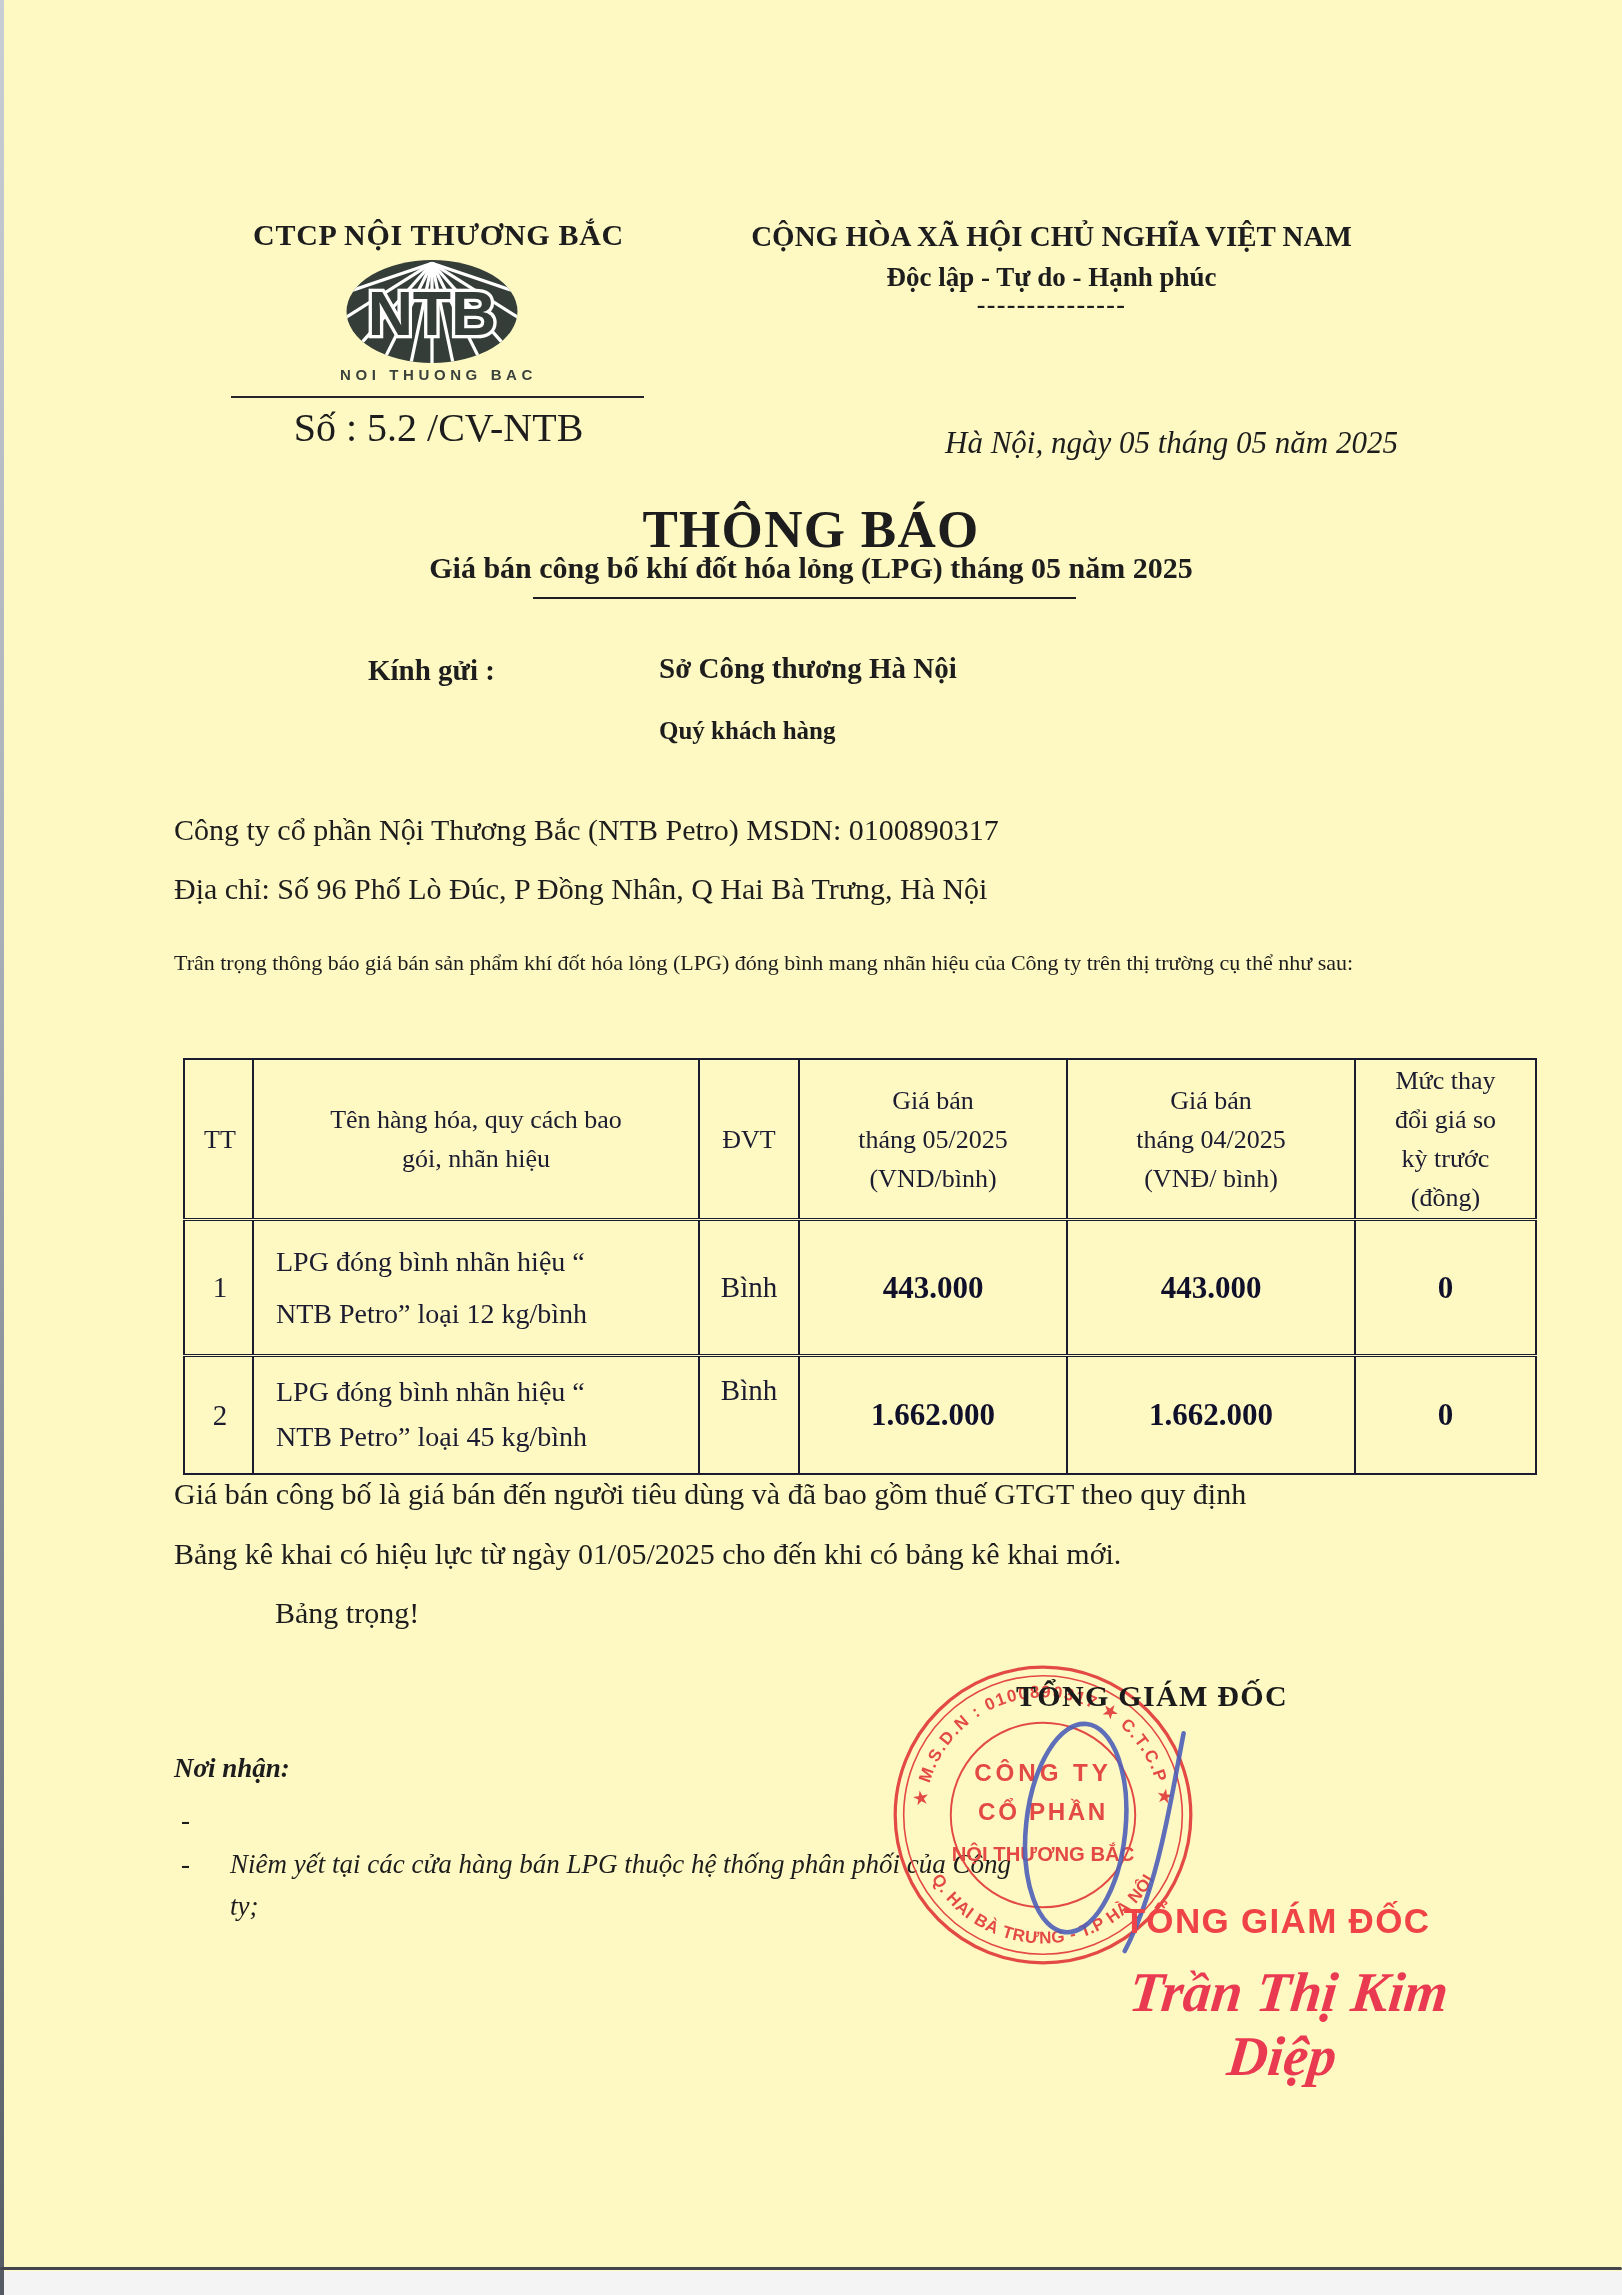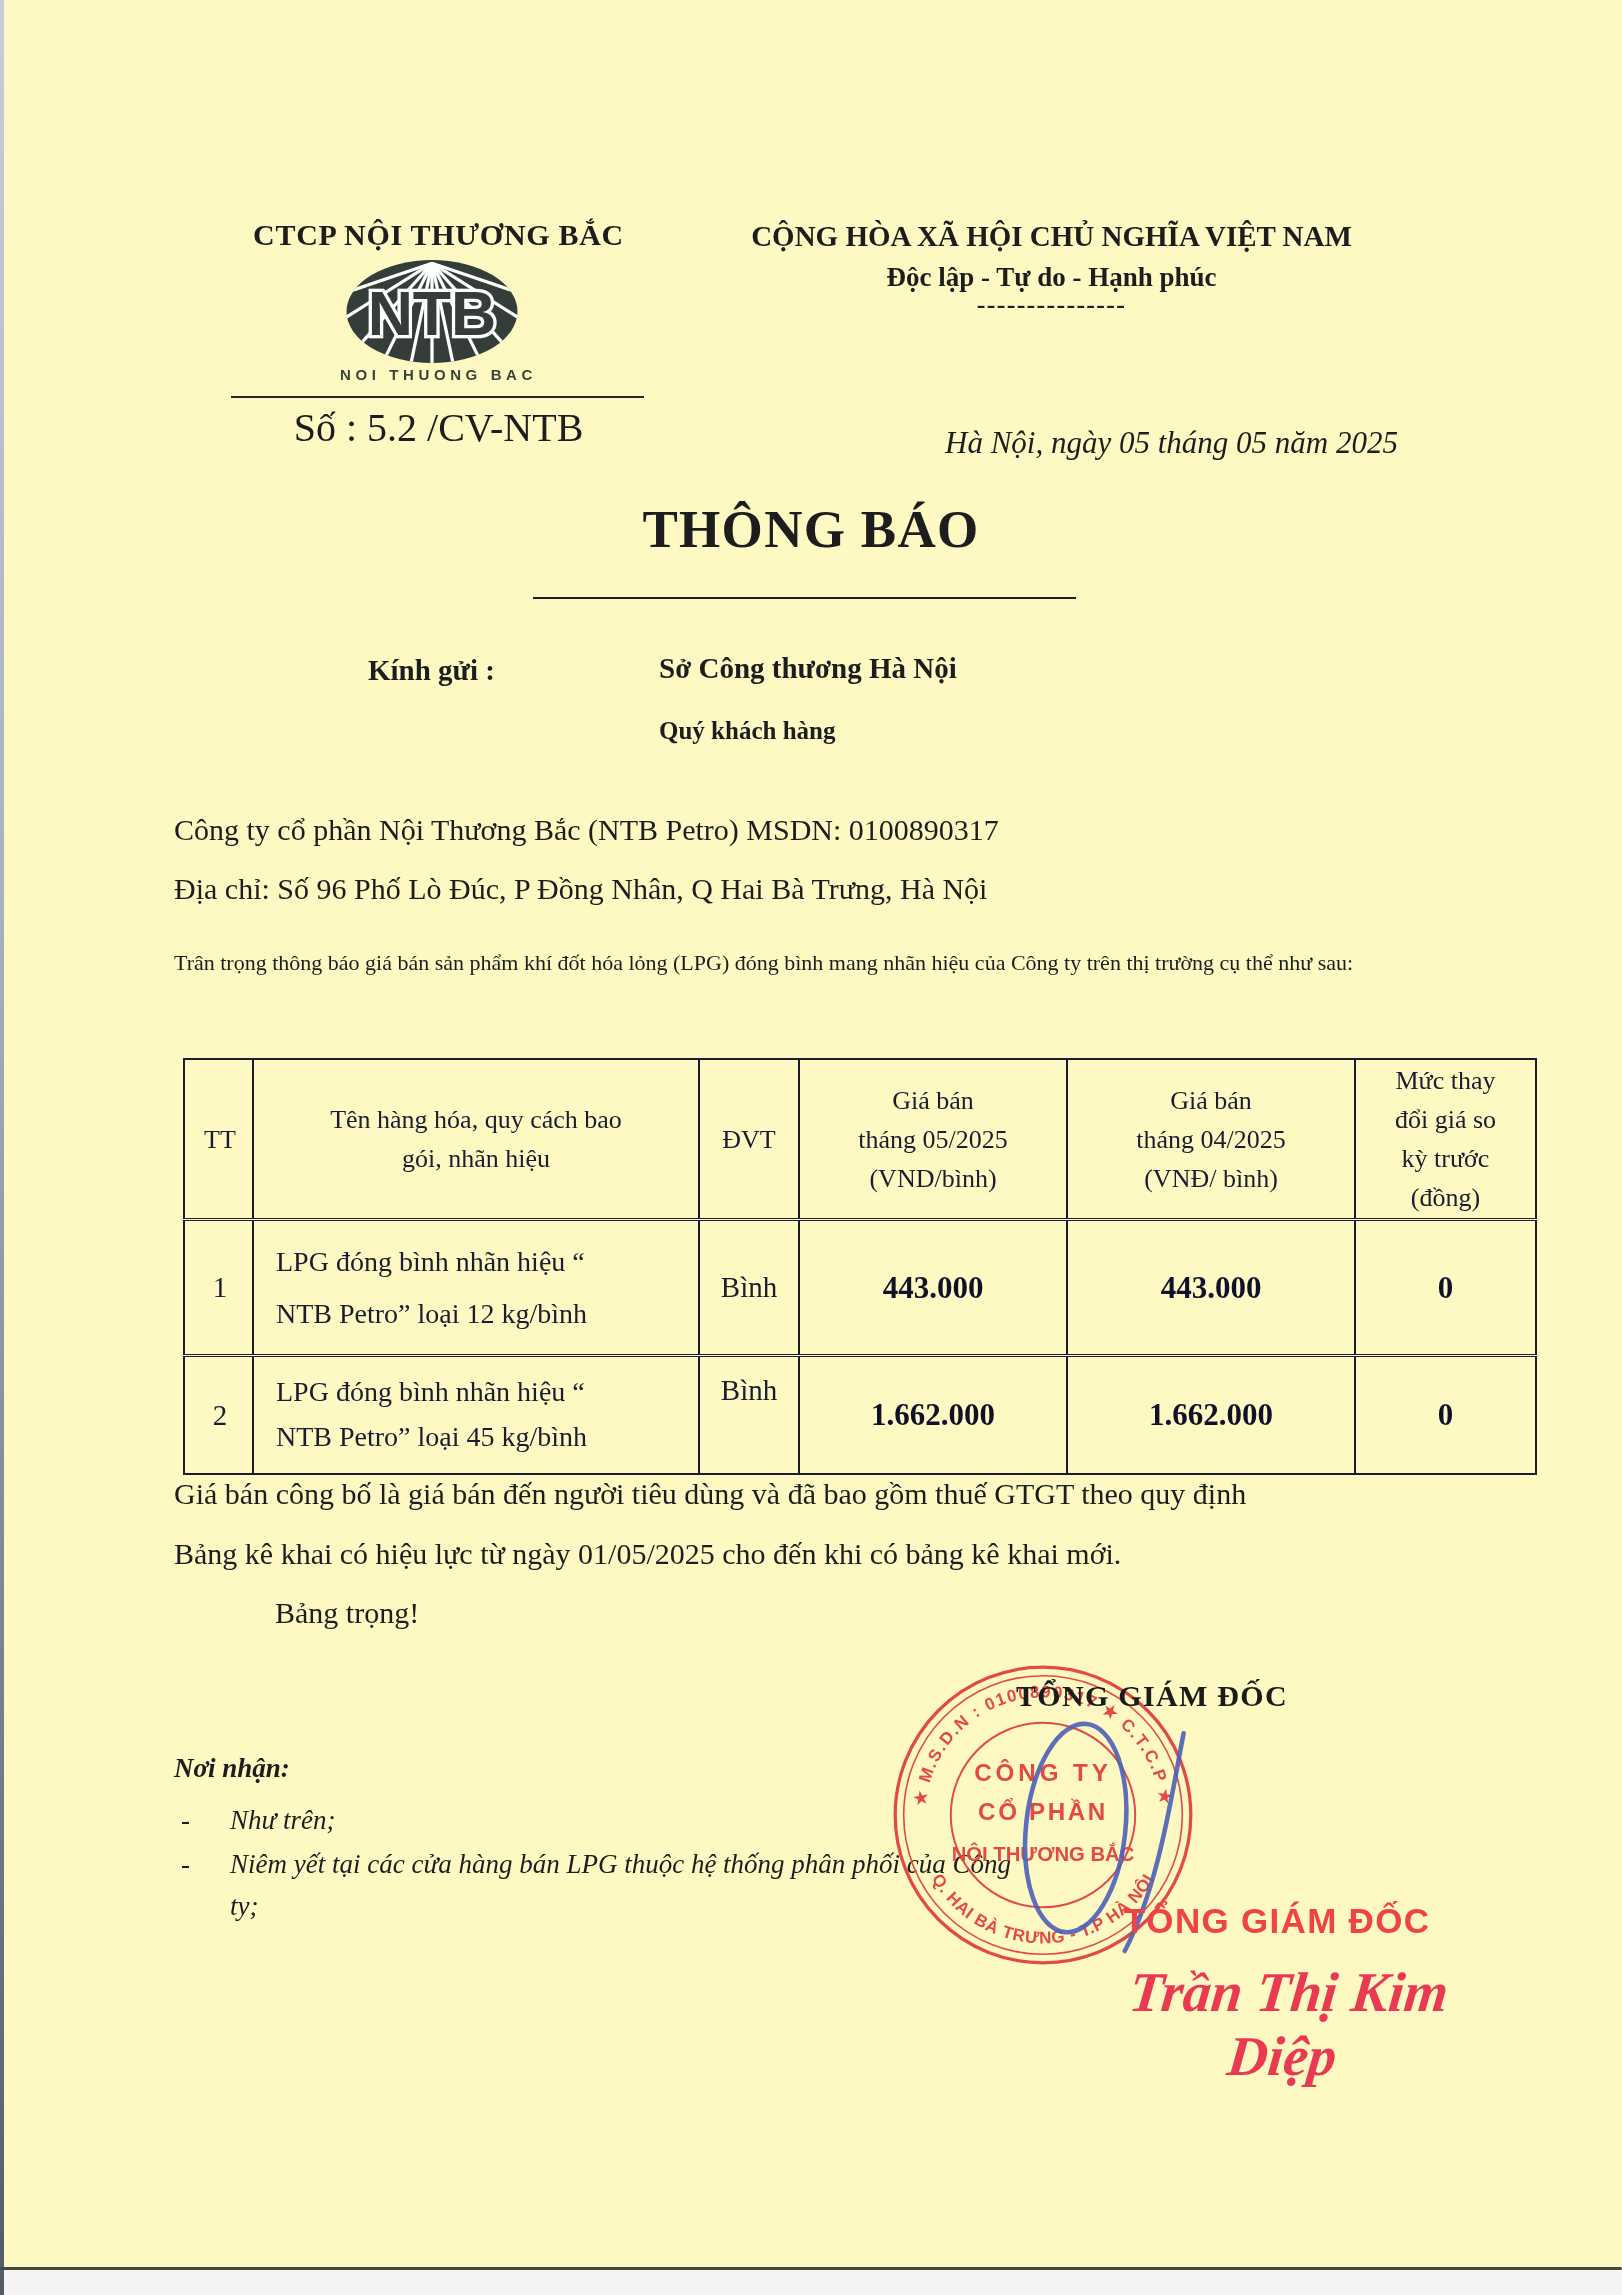--- a/index.html
+++ b/index.html
@@ -110,20 +110,21 @@
   <div class="abs logo-caption center">NOI THUONG BAC</div>
   <div class="abs header-line"></div>
   <div class="abs doc-number center">Số : 5.2 /CV-NTB</div>
 
   <div class="abs motto1 center b">CỘNG HÒA XÃ HỘI CHỦ NGHĨA VIỆT NAM</div>
   <div class="abs motto2 center b">Độc lập - Tự do - Hạnh phúc</div>
   <div class="abs dashes center">---------------</div>
   <div class="abs date-line center i">Hà Nội, ngày 05 tháng 05 năm 2025</div>
 
   <div class="abs doc-title center b">THÔNG BÁO</div>
+  <div class="abs doc-subtitle center b">Giá bán công bố khí đốt hóa lỏng (LPG) tháng 05 năm 2025</div>
   <div class="abs subtitle-underline"></div>
 
   <div class="abs kinh-gui b">Kính gửi :</div>
   <div class="abs recipient-1 b">Sở Công thương Hà Nội</div>
   <div class="abs recipient-2 b">Quý khách hàng</div>
 
   <div class="abs p1">Công ty cổ phần Nội Thương Bắc (NTB Petro)  MSDN: 0100890317</div>
   <div class="abs p2">Địa chỉ: Số 96 Phố Lò Đúc, P Đồng Nhân, Q Hai Bà Trưng, Hà Nội</div>
   <div class="abs p3">Trân trọng thông báo giá bán sản phẩm khí đốt hóa lỏng (LPG) đóng bình mang nhãn hiệu của Công ty trên thị trường cụ thể như sau:</div>
 
@@ -207,21 +208,20 @@
       <ellipse cx="287" cy="257" rx="76" ry="160" transform="rotate(6 287 257)"></ellipse>
       <path d="M 452 112 C 433 210 414 345 362 445"></path>
     </g>
   </svg>
 
   <div class="abs sign-title-red">TỔNG GIÁM ĐỐC</div>
   <div class="abs signer-name">Trần Thị Kim Diệp</div>
 
   <div class="abs noinhan-label b i">Nơi nhận:</div>
   <div class="abs dash1 dist-item">-</div>
-  <div class="abs item1 dist-item i">Như trên;</div>
   <div class="abs dash2 dist-item">-</div>
   <div class="abs item2 dist-item i">Niêm yết tại các cửa hàng bán LPG thuộc hệ thống phân phối của Công ty;</div>
 
   <div class="abs edge-left"></div>
   <div class="abs edge-bottom"></div>
   <div class="abs edge-bottom-line"></div>
 
 </div>
 
 

